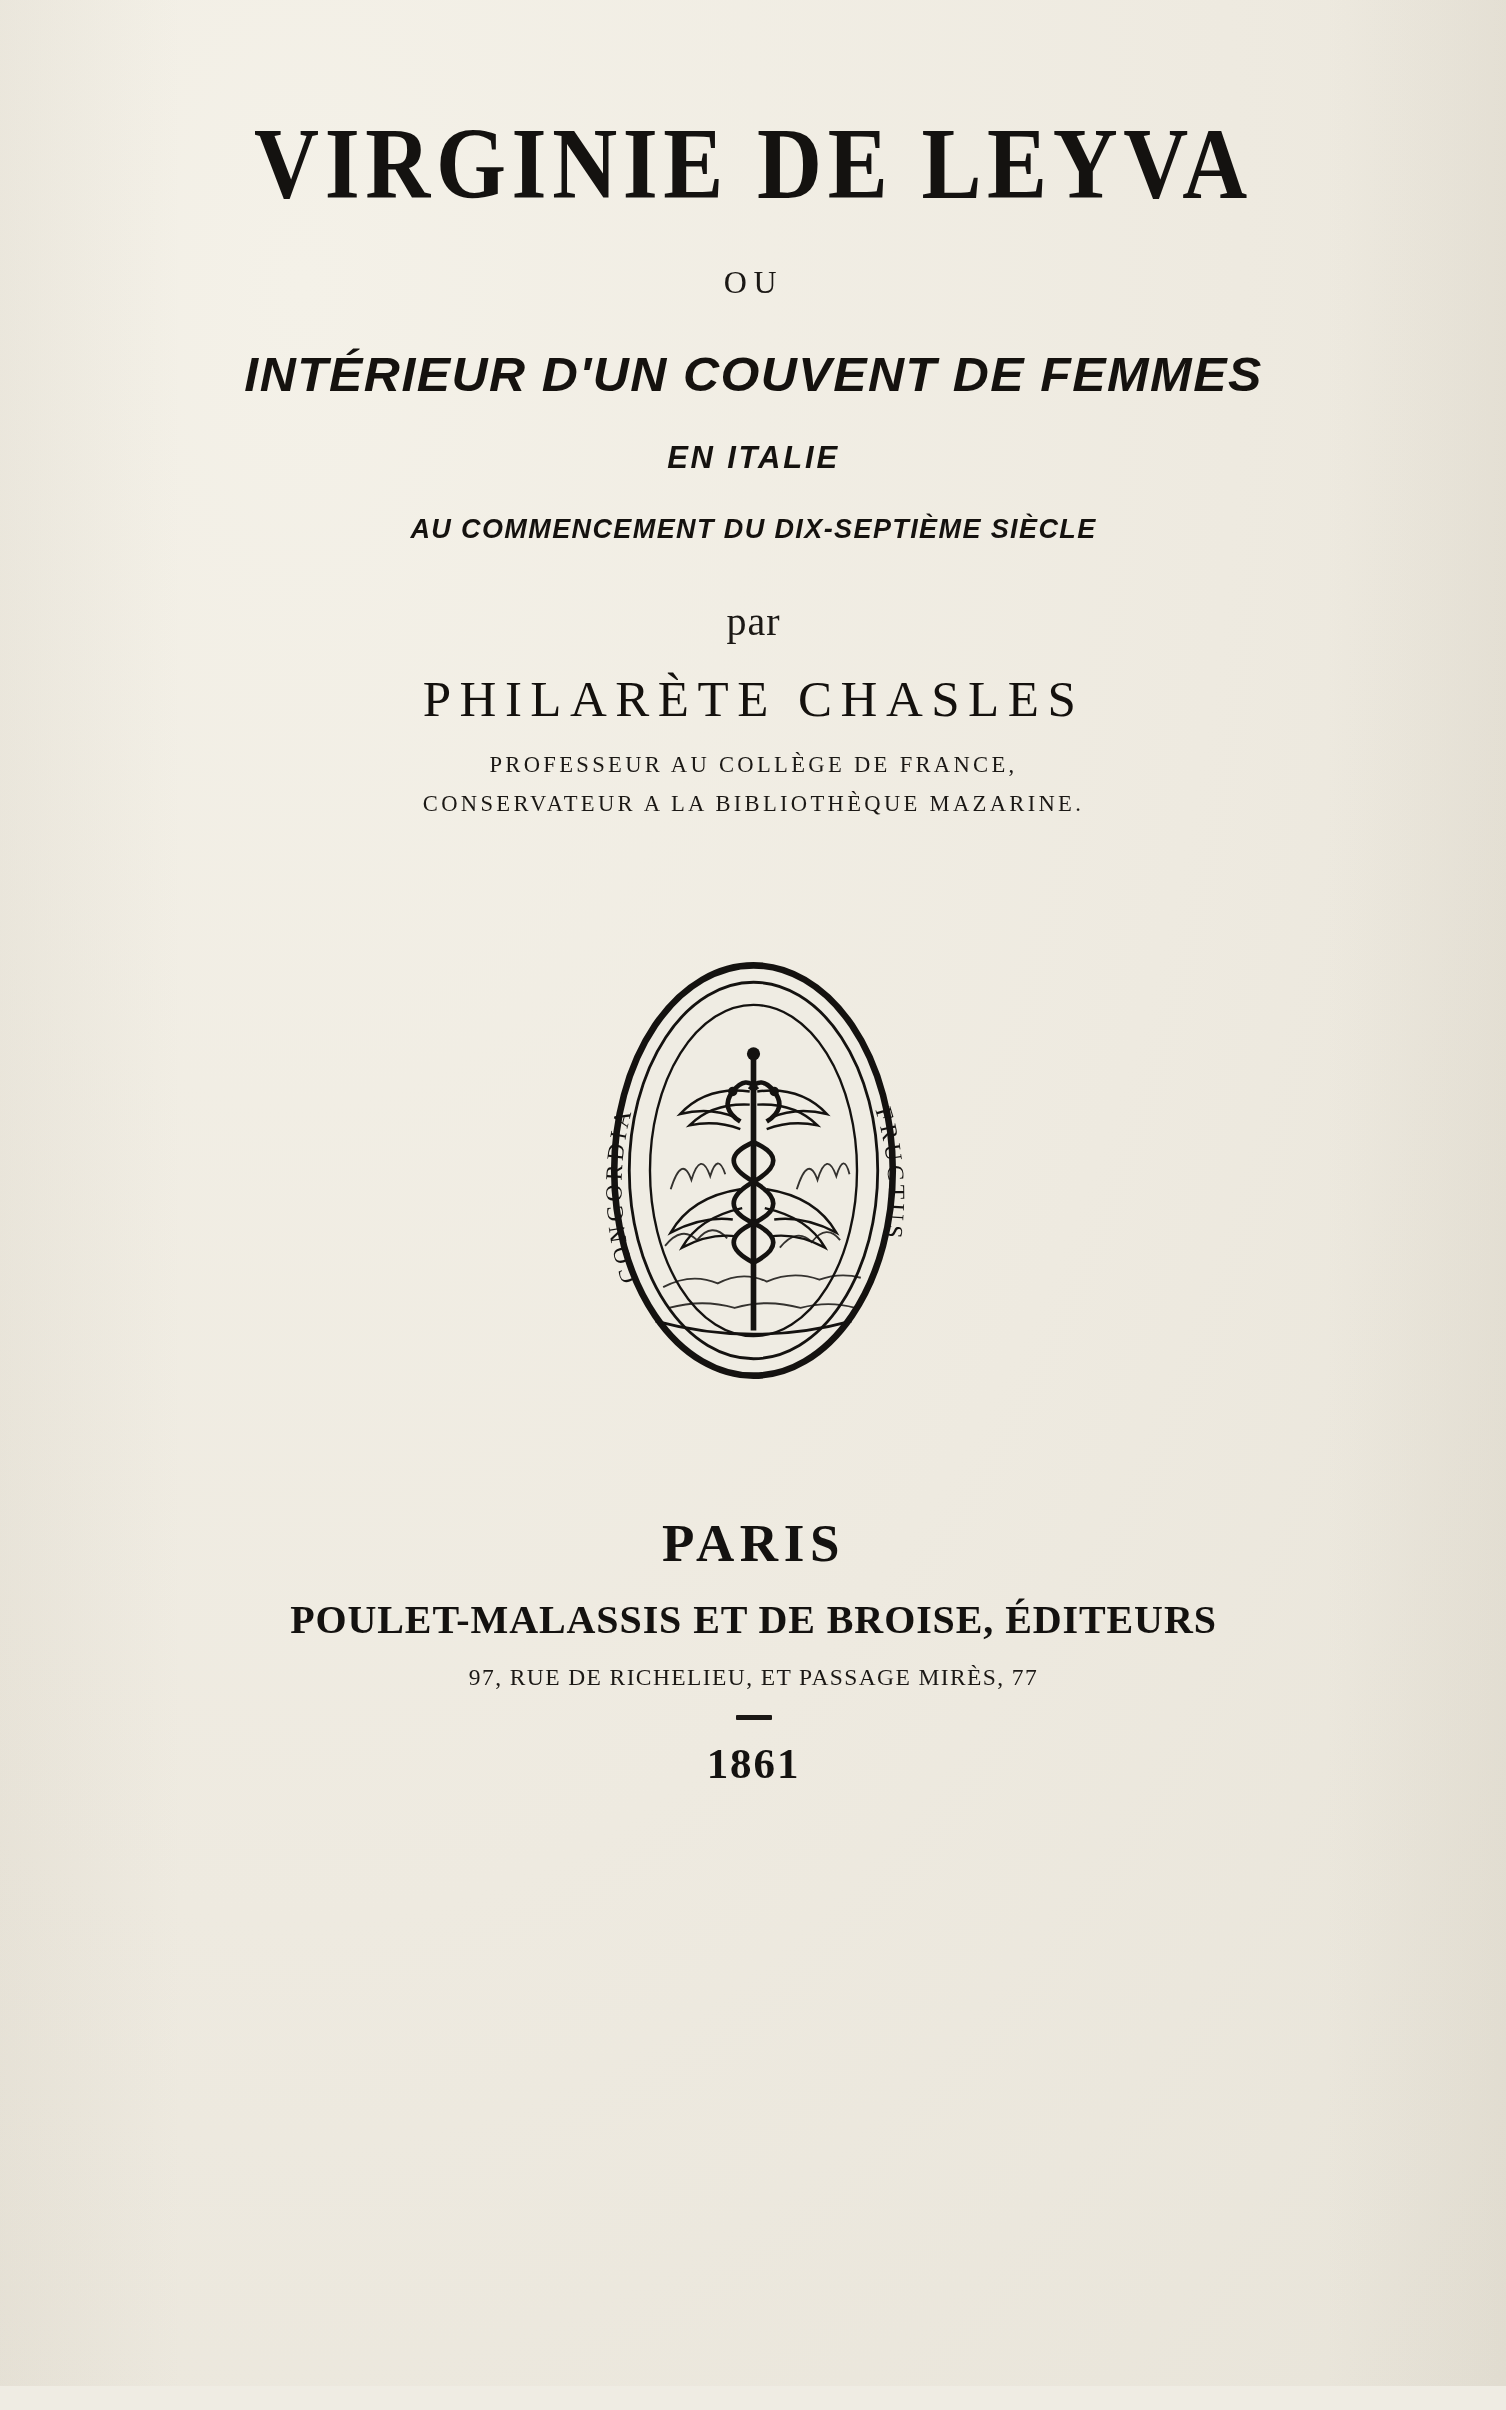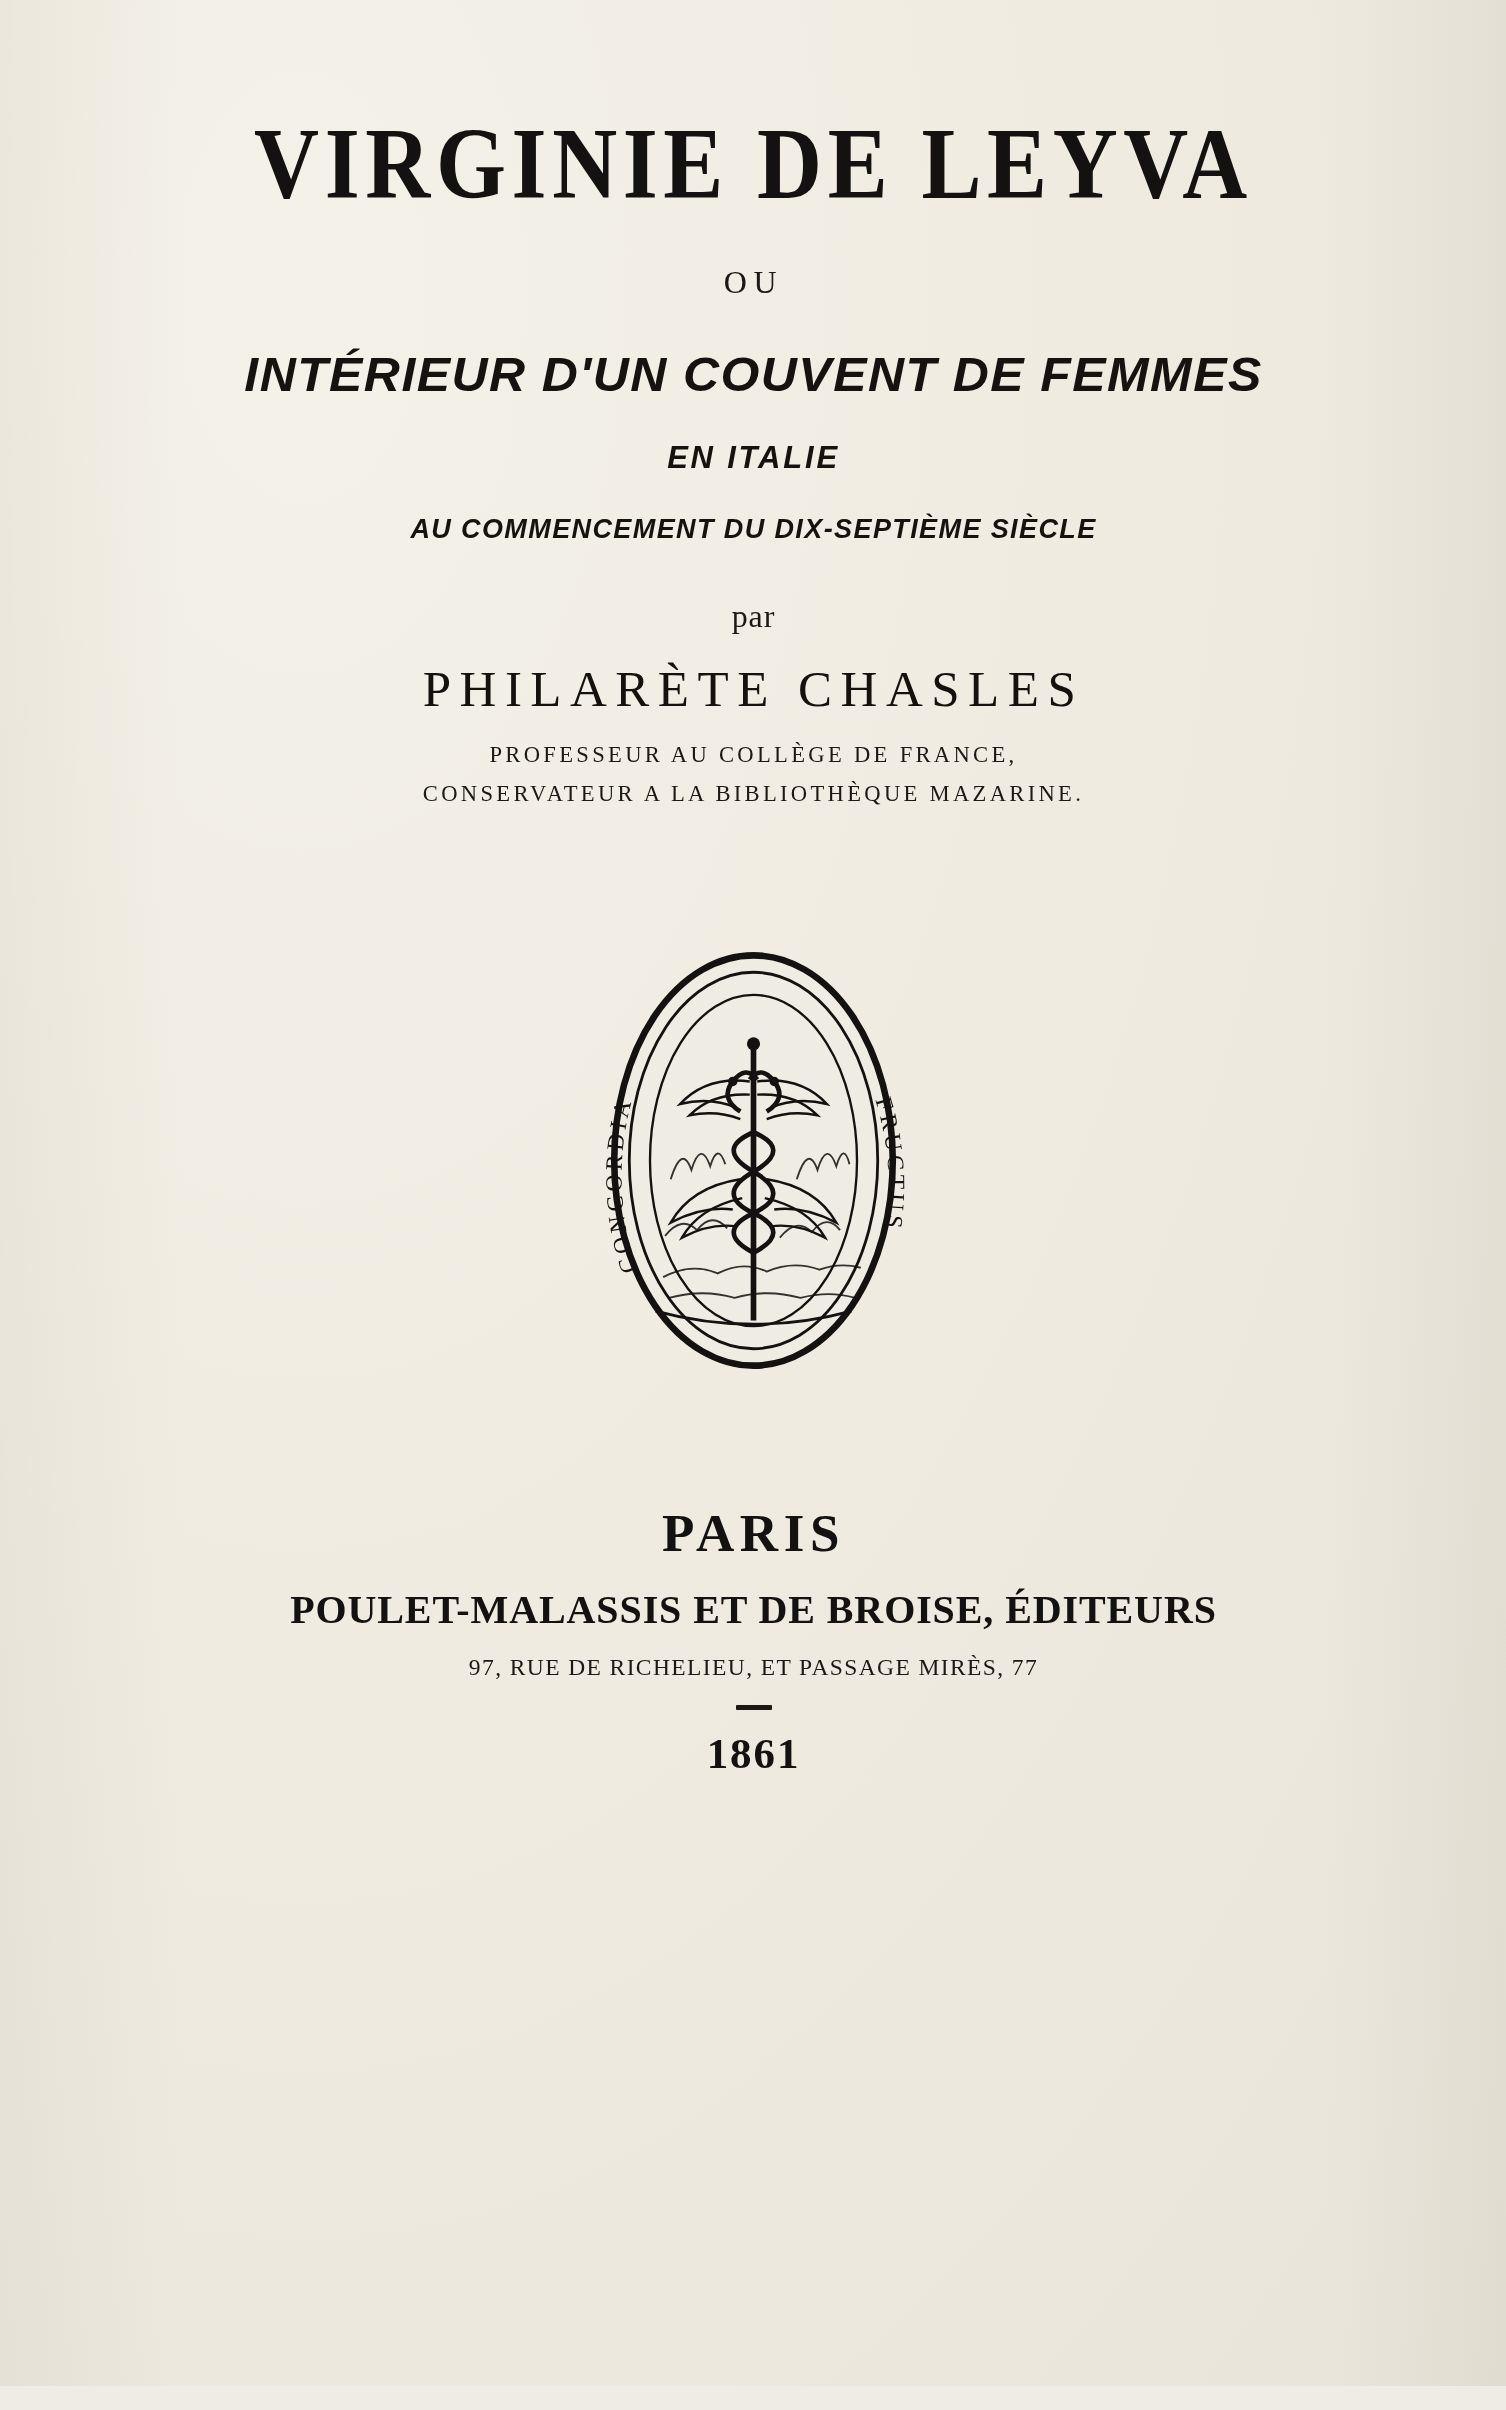--- a/index.html
+++ b/index.html
@@ -92,21 +92,21 @@
     margin: 0;
     padding-top: 41px;
     font-family: "Liberation Serif", serif;
     font-size: 24.5px;
     letter-spacing: 2.4px;
     color: #1b1815;
   }
   .par {
     margin: 0;
     padding-top: 53px;
-    font-size: 32px;
+    font-size: 40px;
     letter-spacing: 0.9px;
     color: #1b1815;
   }
   .author {
     margin: 0;
     padding-top: 24.5px;
     font-family: "Liberation Serif", serif;
     font-size: 51px;
     font-weight: 400;
     letter-spacing: 8.5px;

